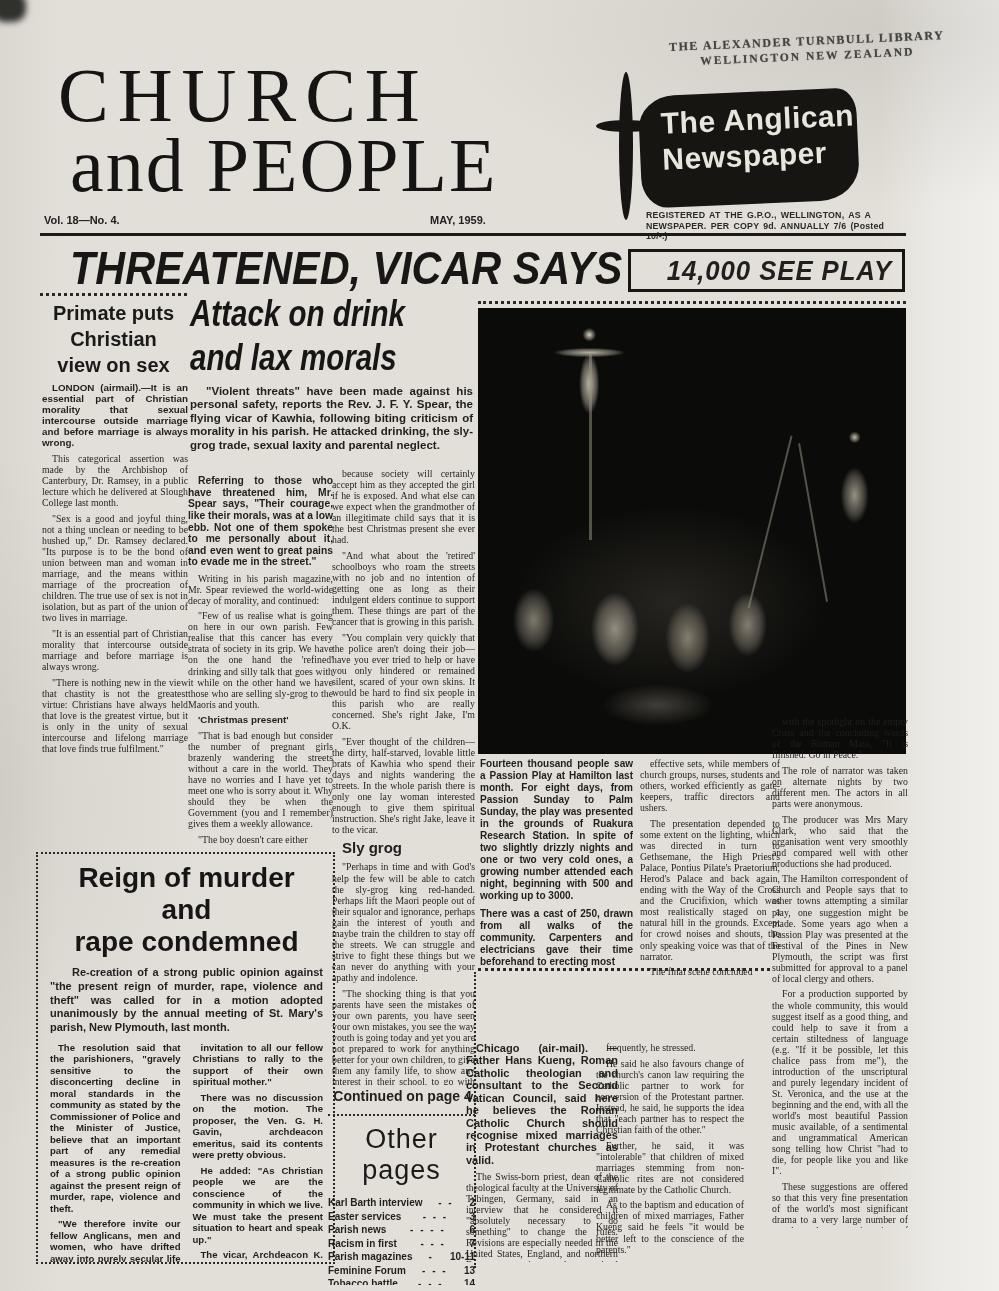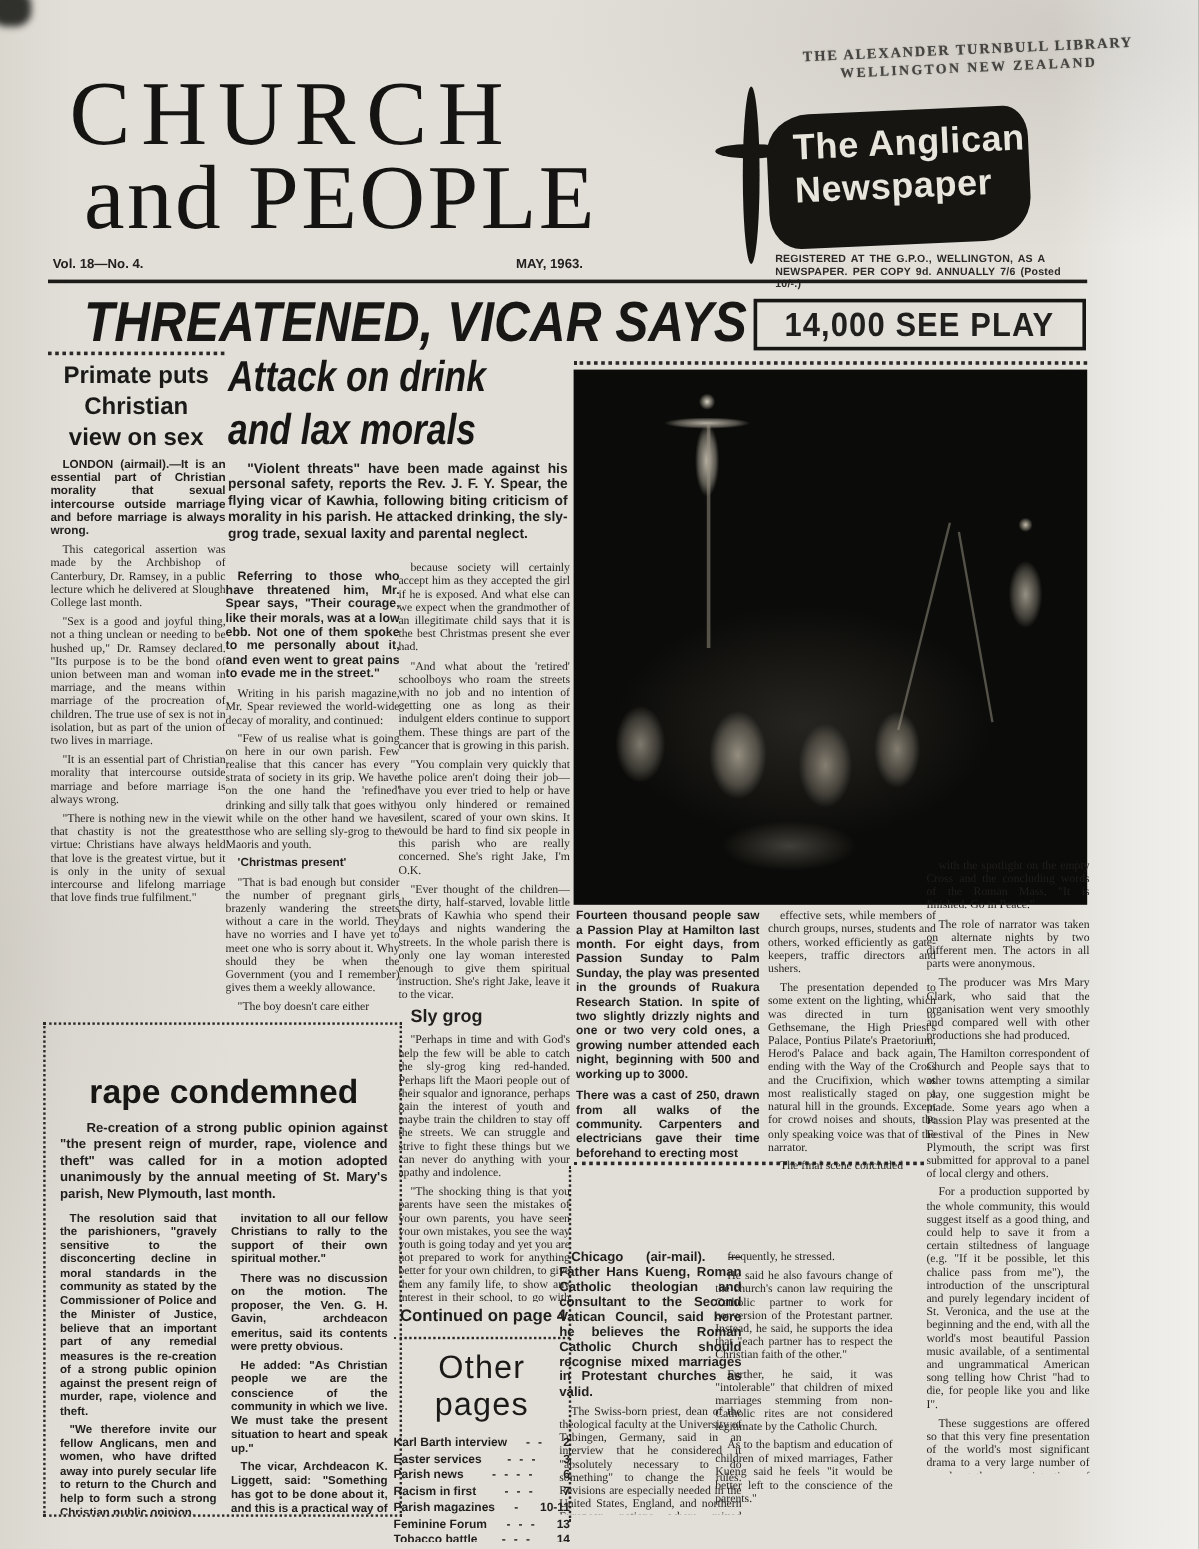--- a/index.html
+++ b/index.html
@@ -37,21 +37,21 @@
   .issuedate{left:430px;}
   .reg{left:646px;top:210px;width:262px;font-size:8.8px;font-weight:bold;line-height:1.2;
     letter-spacing:.2px;word-spacing:1.5px;color:#2b2a28;}
 
   .mainrule{left:40px;top:233px;width:866px;height:3px;}
 
   .headline-threat{left:70px;top:240px;width:560px;font-size:47px;font-weight:bold;font-style:italic;
     color:#181715;white-space:nowrap;}
   .headline-threat span{display:inline-block;transform:scaleX(.88);transform-origin:left;}
   .playbox{left:628px;top:249px;width:277px;height:43px;border:3px solid #171614;box-sizing:border-box;
-    display:flex;align-items:center;justify-content:center;}
+    display:flex;align-items:center;justify-content:flex-end;font-style:italic;}
   .playbox span{font-size:28px;font-weight:bold;letter-spacing:1px;display:inline-block;transform:scaleX(.92);white-space:nowrap;}
 
   .col1rule{left:40px;top:293px;width:147px;}
   .primate-head{left:42px;top:300px;width:143px;text-align:center;font-weight:bold;font-size:20px;line-height:26px;color:#1b1a18;}
   .primate-body{left:42px;top:382px;width:146px;height:466px;overflow:hidden;}
 
   .bodycol p{font-size:9.8px;line-height:1.13;text-align:justify;margin:0 0 4.5px;text-indent:10px;}
   .leadp{font-family:"Liberation Sans",sans-serif;font-weight:bold;font-size:11.5px;line-height:1.2;
     text-align:justify;text-indent:12px;margin:0 0 5px;}
   .subhead{font-family:"Liberation Sans",sans-serif;font-weight:bold;font-size:13px;text-align:center;
@@ -140,21 +140,21 @@
     <ellipse cx="30" cy="76" rx="7" ry="74" fill="#161512"></ellipse>
     <ellipse cx="30" cy="56" rx="30" ry="6" fill="#161512"></ellipse>
   </svg>
 
   <div class="abs logo-blob sans">
     <span class="ln">The Anglican</span>
     <span class="ln">Newspaper</span>
   </div>
 
   <div class="abs volrow vol sans">Vol. 18—No. 4.</div>
-  <div class="abs volrow issuedate sans">MAY, 1963.</div>
+  <div class="abs volrow issuedate sans">MAY, 1959.</div>
   <div class="abs reg sans">
     <span>REGISTERED AT THE G.P.O., WELLINGTON, AS A</span><br>
     <span>NEWSPAPER. PER COPY 9d. ANNUALLY 7/6 (Posted 10/-.)</span>
   </div>
 
   <div class="abs rule mainrule"></div>
 
   <div class="abs headline-threat sans">
     <span>THREATENED, VICAR SAYS</span>
   </div>
@@ -222,21 +222,21 @@
     <p>The Hamilton correspondent of Church and People says that to other towns attempting a similar play, one suggestion might be made.  Some years ago when a Passion Play was presented at the Festival of the Pines in New Plymouth, the script was first submitted for approval to a panel of local clergy and others.</p>
     <p>For a production supported by the whole community, this would suggest itself as a good thing, and could help to save it from a certain stiltedness of language (e.g. "If it be possible, let this chalice pass from me"), the introduction of the unscriptural and purely legendary incident of St. Veronica, and the use at the beginning and the end, with all the world's most beautiful Passion music available, of a sentimental and ungrammatical American song telling how Christ "had to die, for people like you and like I".</p>
     <p>These suggestions are offered so that this very fine presentation of the world's most significant drama to a very large number of people at the appropriate time of the year may be even more effective.</p>
   </div>
 
   <div class="abs dashedrule playrule"></div>
   <div class="abs vdash vdash-priest"></div>
 
   <div class="abs murder-box">
     <div class="murder-head">
-      <br>
+      <span>Reign of murder and</span><br>
       <span>rape condemned</span>
     </div>
     <div class="murder-lead">Re-creation of a strong public opinion against "the present reign of murder, rape, violence and theft" was called for in a motion adopted unanimously by the annual meeting of St. Mary's parish, New Plymouth, last month.</div>
     <div class="murder-cols">
       <div class="murder-col">
         <p>The resolution said that the parishioners, "gravely sensitive to the disconcerting decline in moral standards in the community as stated by the Commissioner of Police and the Minister of Justice, believe that an important part of any remedial measures is the re-creation of a strong public opinion against the present reign of murder, rape, violence and theft.</p>
         <p>"We therefore invite our fellow Anglicans, men and women, who have drifted away into purely secular life to return to the Church and help to form such a strong Christian public opinion.</p>
 
       </div>
       <div class="murder-col">

